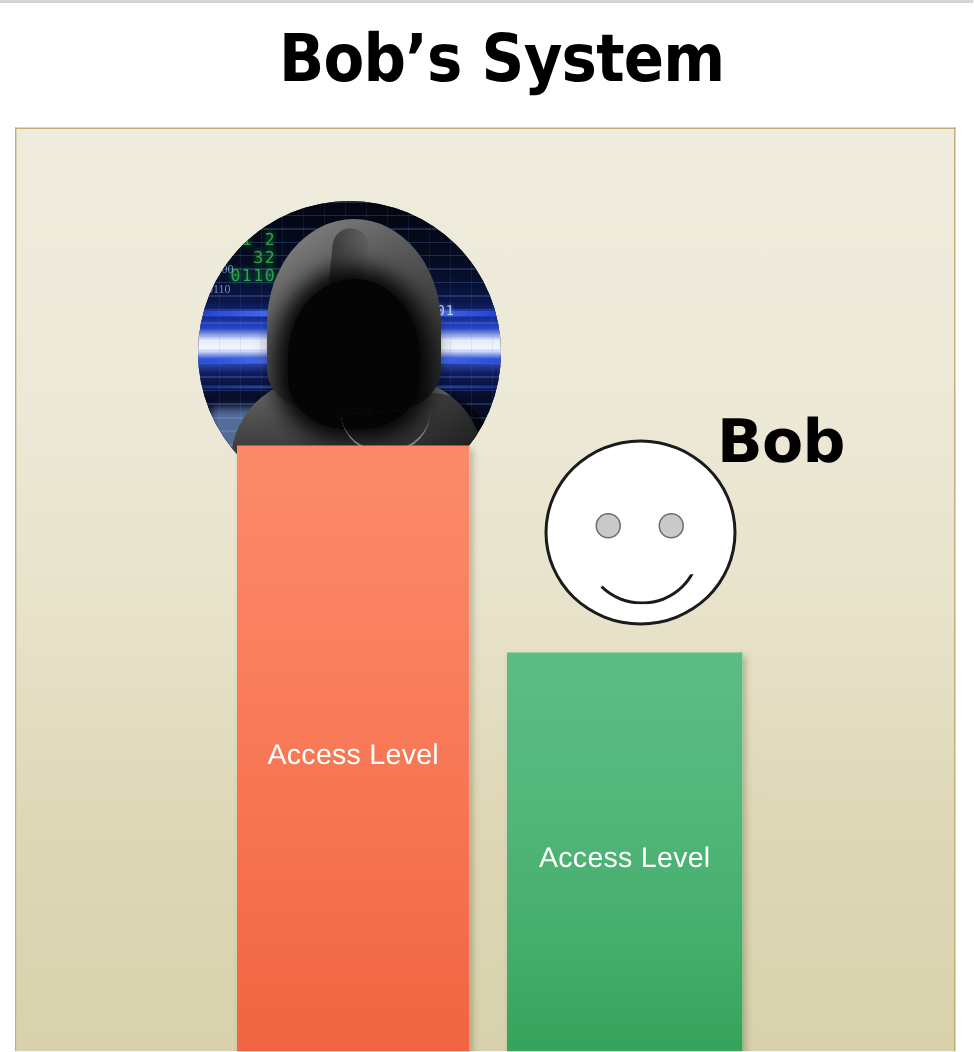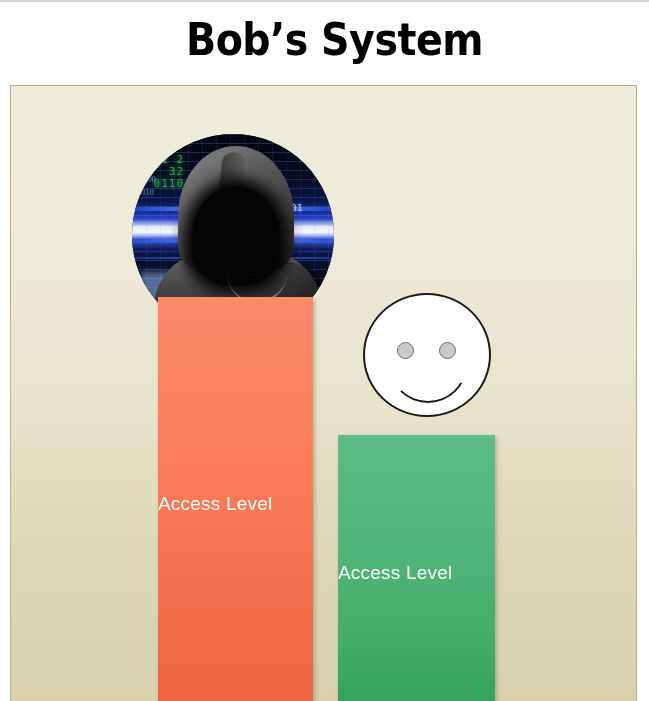--- a/index.html
+++ b/index.html
@@ -318,21 +318,21 @@
     left: 327px;
     top: 349px;
     width: 157px;
     height: 267px;
     background: linear-gradient(to bottom, #5CBC85 0%, #53B77C 35%, #45AE6C 72%, #35A35B 100%);
   }
   .bar-label {
     position: absolute;
     left: 0;
     width: 100%;
-    text-align: left;
+    text-align: center;
     color: #ffffff;
     font-family: "Liberation Sans", sans-serif;
     font-size: 19px;
     font-weight: normal;
     letter-spacing: 0.2px;
     white-space: nowrap;
   }
   .bar-attacker .bar-label { top: 196px; }
   .bar-bob .bar-label { top: 127px; }
 </style>
@@ -364,20 +364,21 @@
     <div class="photo-glow"></div>
     <div class="hood-shoulders"></div>
     <div class="hood-outer"></div>
     <div class="hood-fold"></div>
     <div class="hood-face"></div>
     <div class="hood-shoulder-shade"></div>
     <div class="hood-drawstring"></div>
   </div>
 
 
+  <div class="bob-label">Bob</div>
 
   <div class="smiley">
     <div class="smiley-eye eye-left"></div>
     <div class="smiley-eye eye-right"></div>
     <div class="smiley-mouth"></div>
   </div>
 
   <div class="bar bar-attacker">
     <div class="bar-label">Access Level</div>
   </div>

